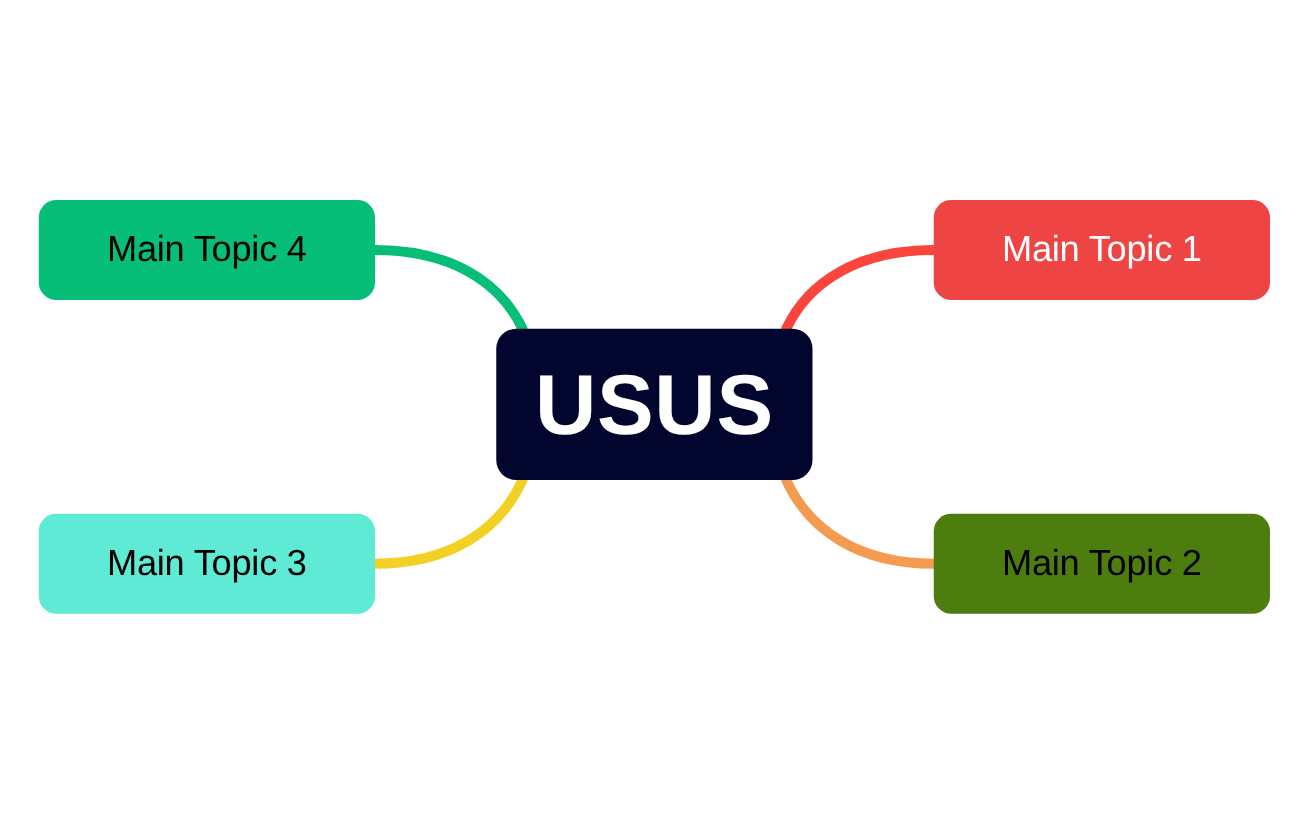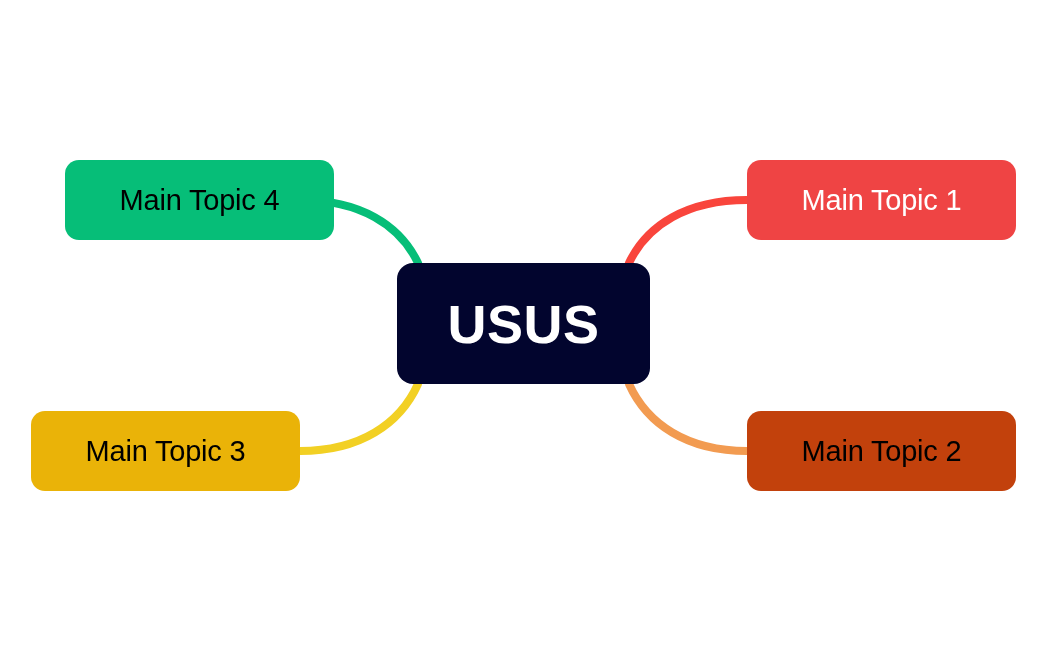--- a/index.html
+++ b/index.html
@@ -41,61 +41,61 @@
   
   .node-central {
     left: 397px;
     top: 263px;
     width: 253px;
     height: 121px;
     border-radius: 16px;
     justify-content: center;
   }
   .node-central .node-label {
-    font-size: 54px;
+    font-size: 68px;
     font-weight: 700;
     letter-spacing: 0.5px;
   }
   
   .node-branch {
     width: 269px;
     height: 80px;
     border-radius: 14px;
     justify-content: center;
   }
   .node-branch .node-label {
     font-size: 29px;
     font-weight: 500;
   }
-  .pos-left-top    { left: 31px;  top: 160px; margin-left: 34px; }
+  .pos-left-top    { left: 31px;  top: 160px; }
   .pos-left-bottom { left: 31px;  top: 411px; }
   .pos-right-top   { left: 747px; top: 160px; }
   .pos-right-bottom{ left: 747px; top: 411px; }
 </style>
 </head>
 <body>
 
 <div class="canvas">
 
   <svg class="connectors" viewBox="0 0 1046 650" width="1046" height="650" xmlns="http://www.w3.org/2000/svg">
     <path d="M 300 200 C 360 200 400 225 418 263" fill="none" stroke="#06BE78" stroke-width="8" stroke-linecap="round"></path>
     <path d="M 747 200 C 687 200 647 225 629 263" fill="none" stroke="#F9453C" stroke-width="8" stroke-linecap="round"></path>
     <path d="M 300 451 C 360 451 400 424 418 384" fill="none" stroke="#F2D024" stroke-width="8" stroke-linecap="round"></path>
     <path d="M 747 451 C 687 451 647 424 629 384" fill="none" stroke="#F29B51" stroke-width="8" stroke-linecap="round"></path>
   </svg>
 
   <div class="node node-branch pos-right-top" style="background:#ef4444">
     <span class="node-label" style="color:#ffffff">Main Topic 1</span>
   </div>
 
-  <div class="node node-branch pos-right-bottom" style="background:#c2410c">
+  <div class="node node-branch pos-right-bottom" style="background:#4d7c0f">
     <span class="node-label" style="color:#000000">Main Topic 2</span>
   </div>
 
-  <div class="node node-branch pos-left-bottom" style="background:#eab308">
+  <div class="node node-branch pos-left-bottom" style="background:#5eead4">
     <span class="node-label" style="color:#000000">Main Topic 3</span>
   </div>
 
   <div class="node node-branch pos-left-top" style="background:#06BE78">
     <span class="node-label" style="color:#000000">Main Topic 4</span>
   </div>
 
   <div class="node node-central" style="background:#02052E">
     <span class="node-label" style="color:#ffffff">USUS</span>
   </div>

